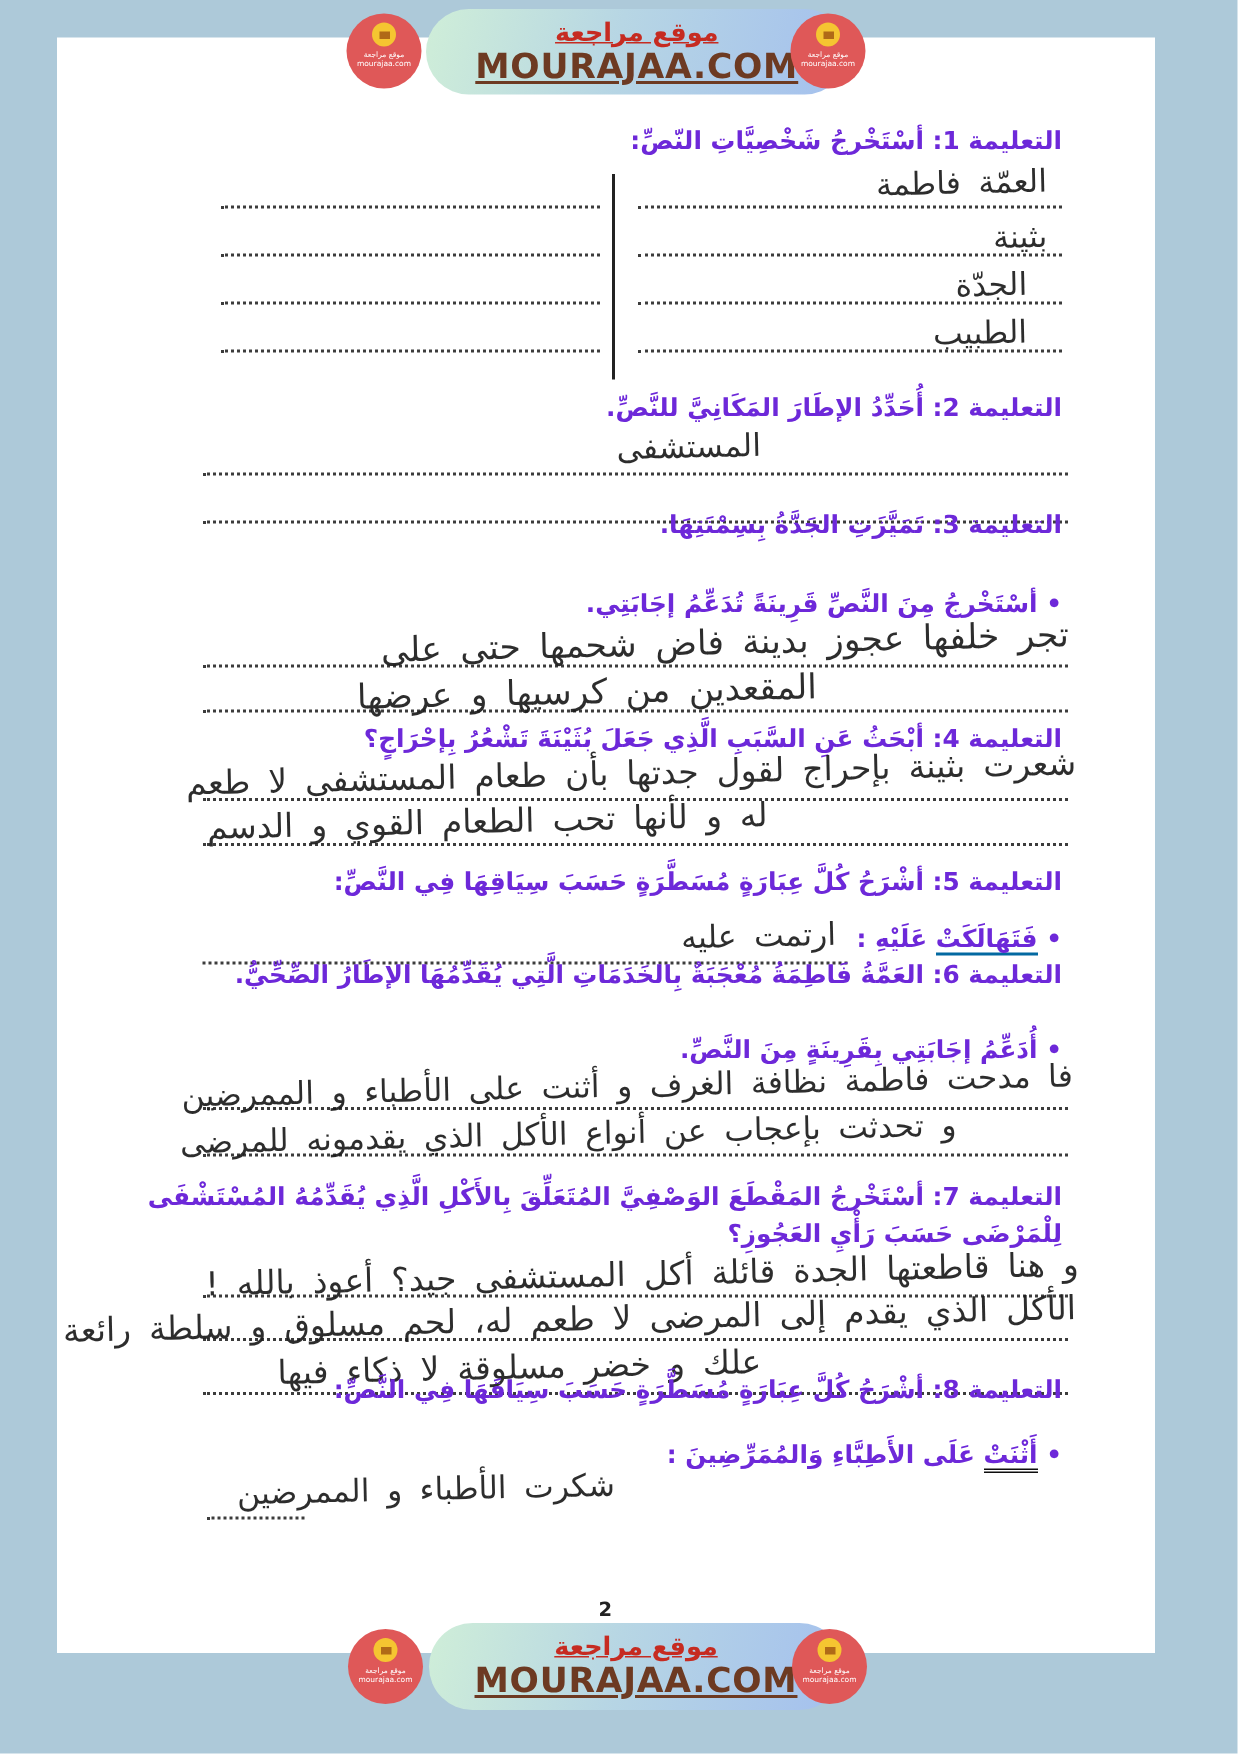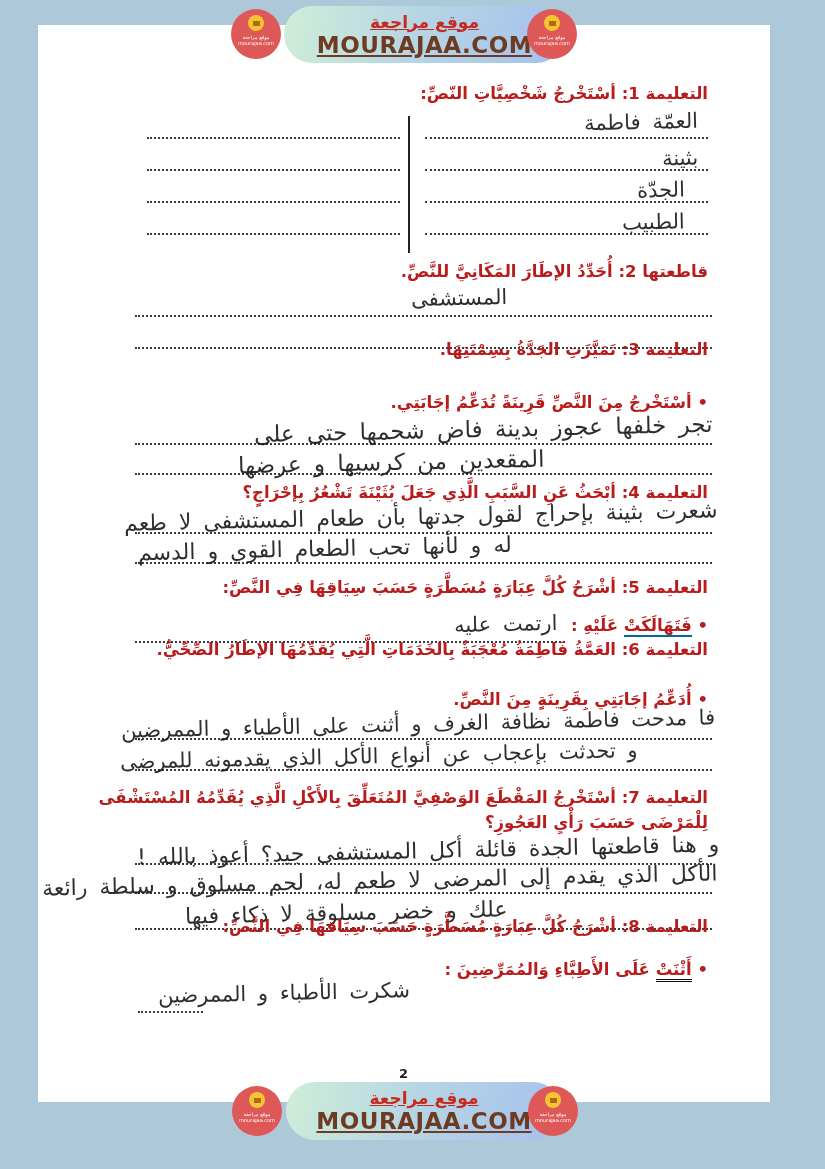--- a/index.html
+++ b/index.html
@@ -14,21 +14,21 @@
   .pill .ar  { font-size:17px; font-weight:bold; color:#c62b21; text-decoration:underline; direction:rtl; }
   .pill .dom { font-size:23px; font-weight:bold; color:#6d3a22; text-decoration:underline; letter-spacing:.5px; }
   .badge { position:absolute; width:50px; height:50px; border-radius:50%; background:#df5858; z-index:4;
            display:flex; flex-direction:column; align-items:center; }
   .badge .yc { width:16px; height:16px; border-radius:50%; background:#f5c531; margin-top:6px;
                display:flex; align-items:center; justify-content:center; }
   .badge .yc i { display:block; width:7px; height:5px; background:#b06a17; }
   .badge .bt { font-size:5px; color:#ffffff; line-height:6px; text-align:center; margin-top:3px; direction:rtl; }
 
   
-  .ph { position:absolute; right:117px; font-weight:bold; font-size:16.5px; color:#b91c1c;
+  .ph { position:absolute; right:117px; font-weight:bold; font-size:16.5px; color:#6d28d9;
         direction:rtl; white-space:nowrap; z-index:2; }
   .ph .term  { border-bottom:2px solid #0369a1; }
   .ph .term2 { border-bottom:3px double #0d0d0d; }
 
   
   .dl { position:absolute; height:0; border-bottom:2.5px dotted #3c3c3c; z-index:1; }
 
   
   .hw { position:absolute; font-size:21px; color:#1c1c1c; white-space:nowrap; direction:rtl;
         letter-spacing:.5px; word-spacing:5px; opacity:.92; transform:rotate(-1.3deg); z-index:2; }
@@ -77,21 +77,21 @@
   <div class="dl" style="left:147px; width:253px; top:137px;"></div>
   <div class="dl" style="left:147px; width:253px; top:169px;"></div>
   <div class="dl" style="left:147px; width:253px; top:201px;"></div>
   <div class="dl" style="left:147px; width:253px; top:233px;"></div>
 
   <div class="hw" style="right:127px; top:110px;">العمّة فاطمة</div>
   <div class="hw" style="right:127px; top:146px;">بثينة</div>
   <div class="hw" style="right:140px; top:178px;">الجدّة</div>
   <div class="hw" style="right:140px; top:210px;">الطبيب</div>
 
-  <div class="ph" style="top:262px;">قاطعتها 2: أُحَدِّدُ الإطَارَ المَكَانِيَّ للنَّصِّ.</div>
+  <div class="ph" style="top:262px;">التعليمة 2: أُحَدِّدُ الإطَارَ المَكَانِيَّ للنَّصِّ.</div>
   <div class="hw" style="right:318px; top:286px;">المستشفى</div>
   <div class="dl" style="left:135px; width:577px; top:315px;"></div>
   <div class="dl" style="left:135px; width:577px; top:347px;"></div>
 
   <div class="ph" style="top:340px;">التعليمة 3: تَمَيَّزَتِ الجَدَّةُ بِسِمْنَتِهَا.</div>
   <div class="ph" style="top:393px;">
     <span>•</span>
     <span>أسْتَخْرجُ مِنَ النَّصِّ قَرِينَةً تُدَعِّمُ إجَابَتِي.</span>
   </div>
   <div class="hw hw-lg" style="right:112px; top:416px;">تجر خلفها عجوز بدينة فاض شحمها حتى على</div>

